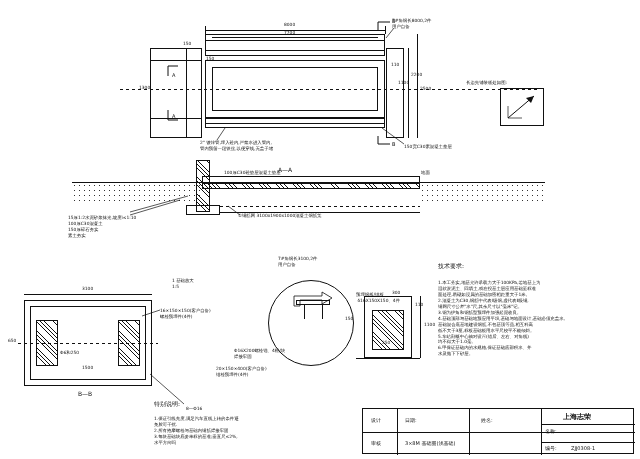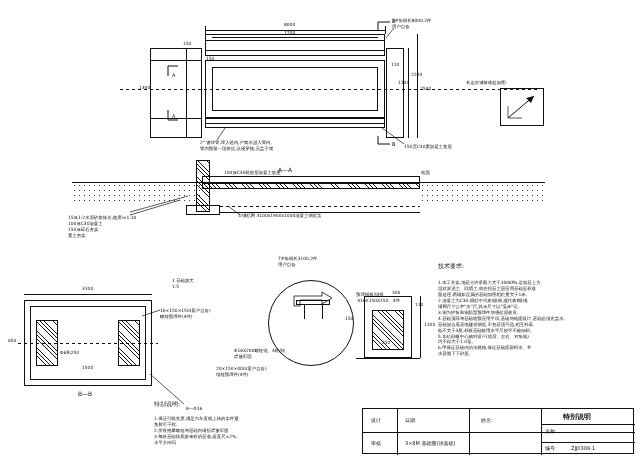--- a/index.html
+++ b/index.html
@@ -234,18 +234,18 @@
   <div class="ln v" style="left:106px;top:0;height:46px;"></div>
   <div class="ln v" style="left:178px;top:0;height:46px;"></div>
   <div class="ln h" style="left:0;top:23px;width:272px;"></div>
   <div class="ln h" style="left:178px;top:15px;width:94px;"></div>
   <div class="ln h" style="left:178px;top:33px;width:94px;"></div>
 
   <div class="t t5" style="left:8px;top:8px;">设计</div>
   <div class="t t5" style="left:8px;top:31px;">审核</div>
   <div class="t t5" style="left:42px;top:8px;">日期:</div>
   <div class="t t5" style="left:118px;top:8px;">姓名:</div>
-  <div class="t t7" style="left:200px;top:4px;">特别说明</div>
+  <div class="t t7" style="left:200px;top:4px;">上海志荣</div>
   <div class="t t5" style="left:42px;top:31px;">3×8M 基础图(浅基础)</div>
   <div class="t t5" style="left:182px;top:19px;">名称:</div>
   <div class="t t5" style="left:182px;top:36px;">编号:</div>
   <div class="t t5" style="left:208px;top:36px;">ZJJ0308-1</div>
 </div>
 
 </body></html>

